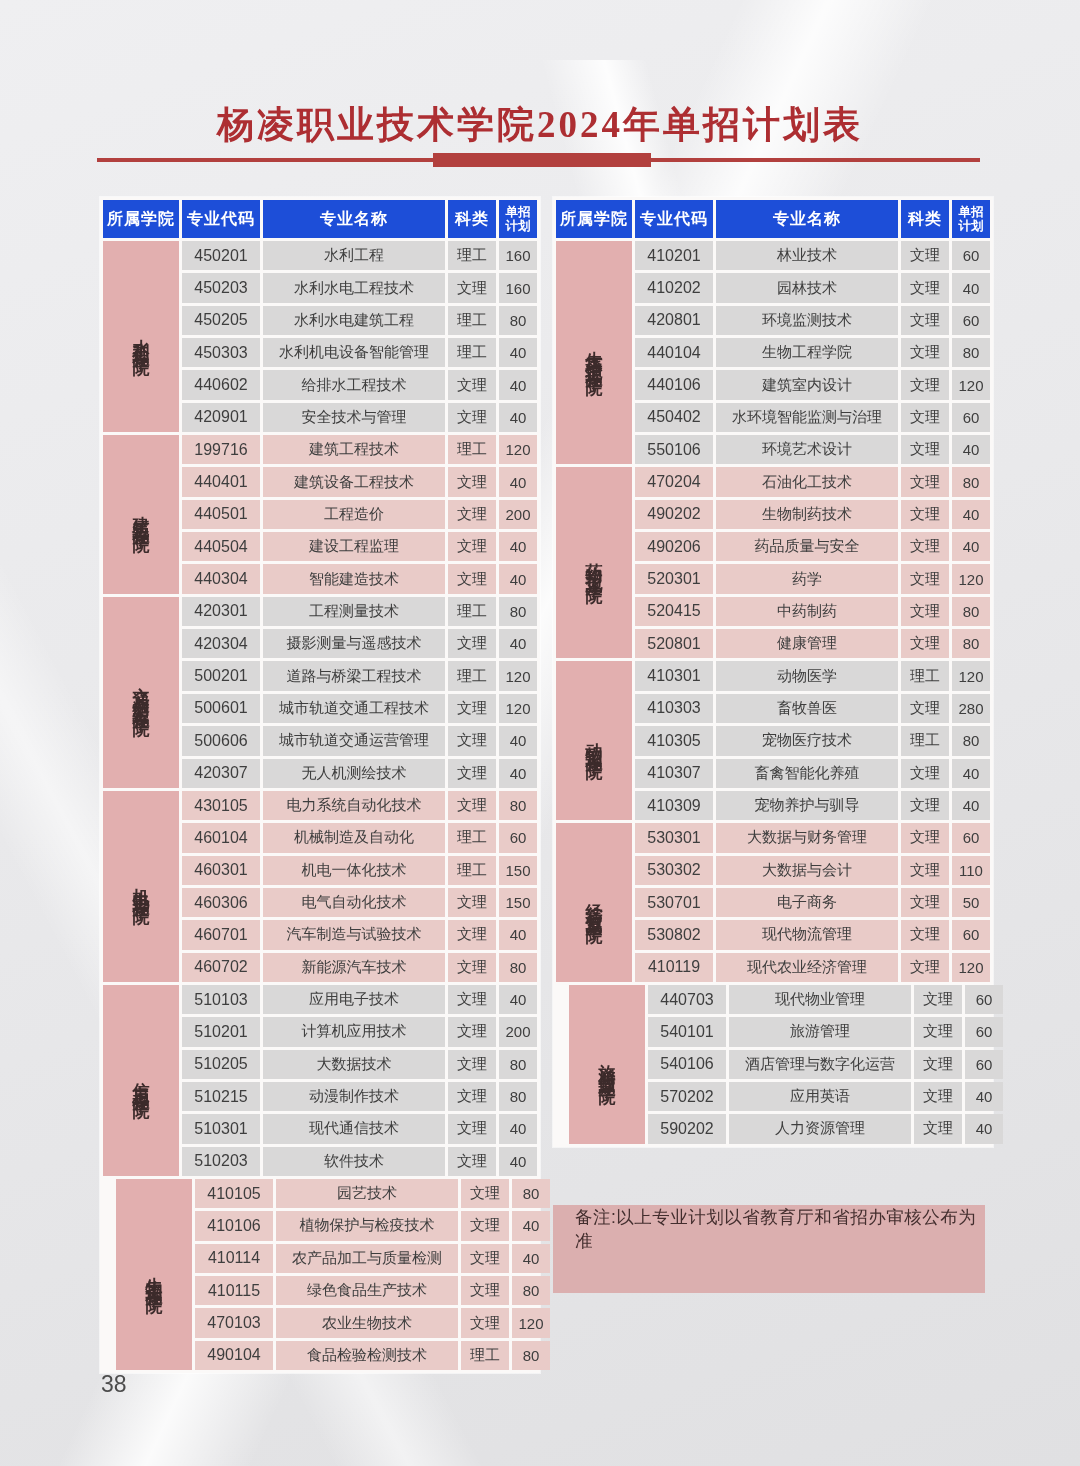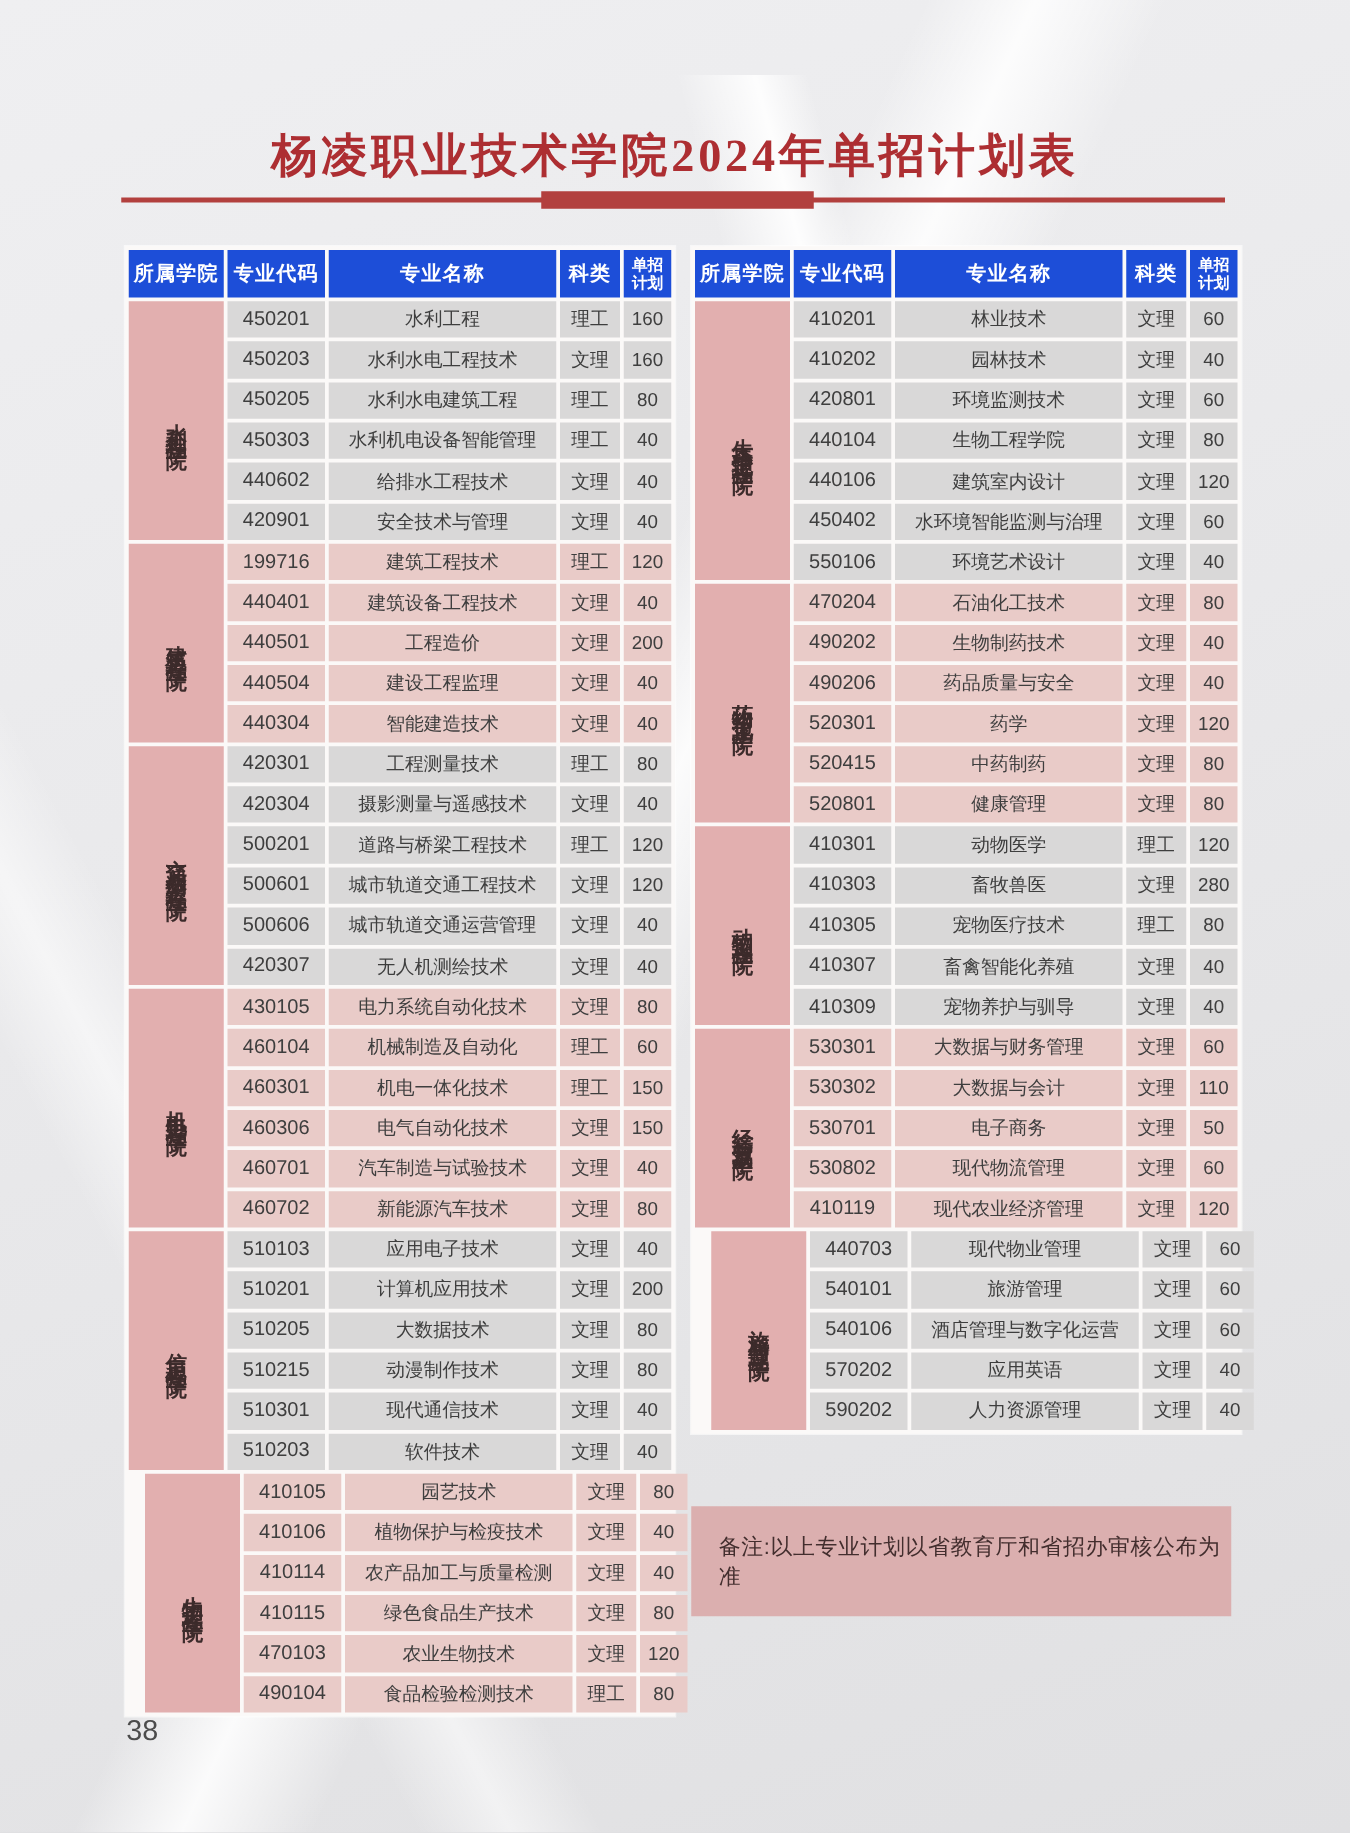--- a/index.html
+++ b/index.html
@@ -45,21 +45,21 @@
     grid-column:1;background:#e2afaf;color:#3c2b2b;font-weight:bold;font-size:17px;
     writing-mode:vertical-rl;text-orientation:upright;letter-spacing:4px;
   }
   .data-cell{color:#3e3e3e;font-size:15px;}
   .c-code{font-size:16px;}
   .tone-gray{background:#d9d8d8;}
   .tone-pink{background:#e9cbc8;}
 
   .note-box{
     position:absolute;left:553px;top:1205px;width:432px;height:88px;background:#dbafaf;
-    display:flex;align-items:center;box-sizing:border-box;padding-left:22px;
+    display:flex;box-sizing:border-box;padding-left:22px;
     font-size:17.5px;color:#432e2e;letter-spacing:.5px;
   }
   .page-number{position:absolute;left:101px;top:1371px;font-size:23px;color:#4c4c4c;}
 </style>
 </head>
 <body>
 
 <div class="page">
   <div class="title">杨凌职业技术学院2024年单招计划表</div>
   <div class="rule">

